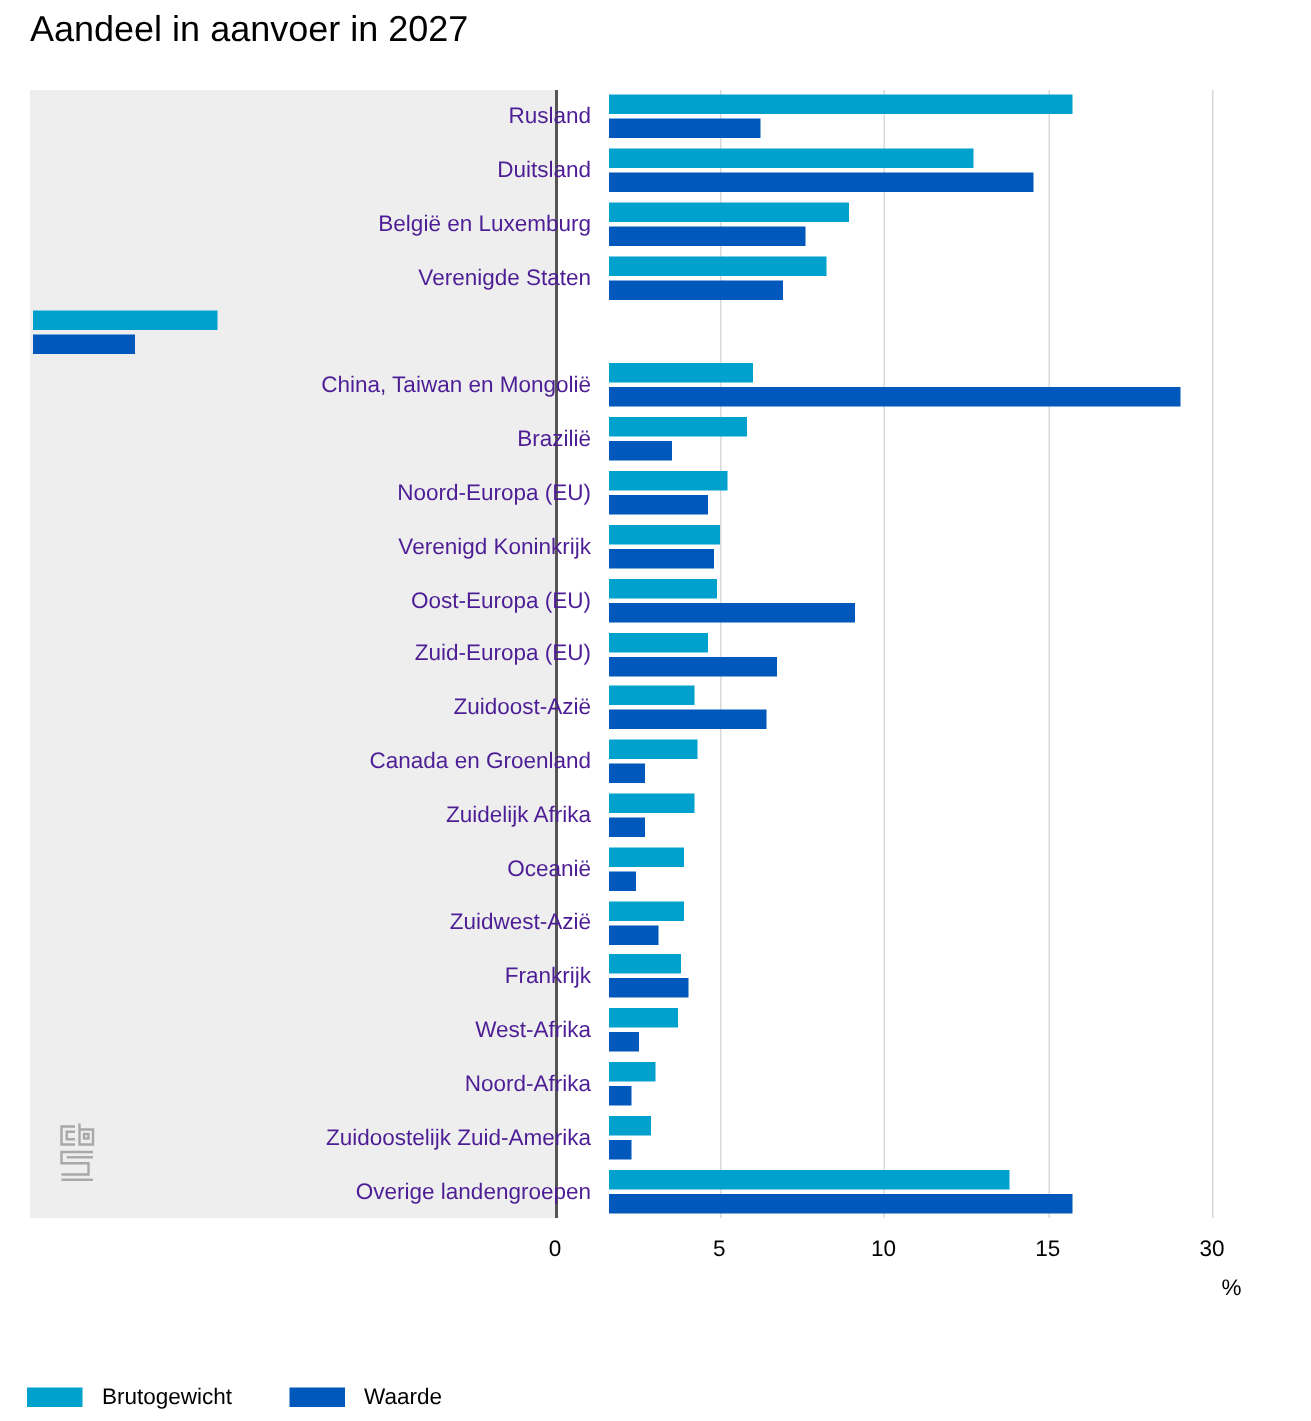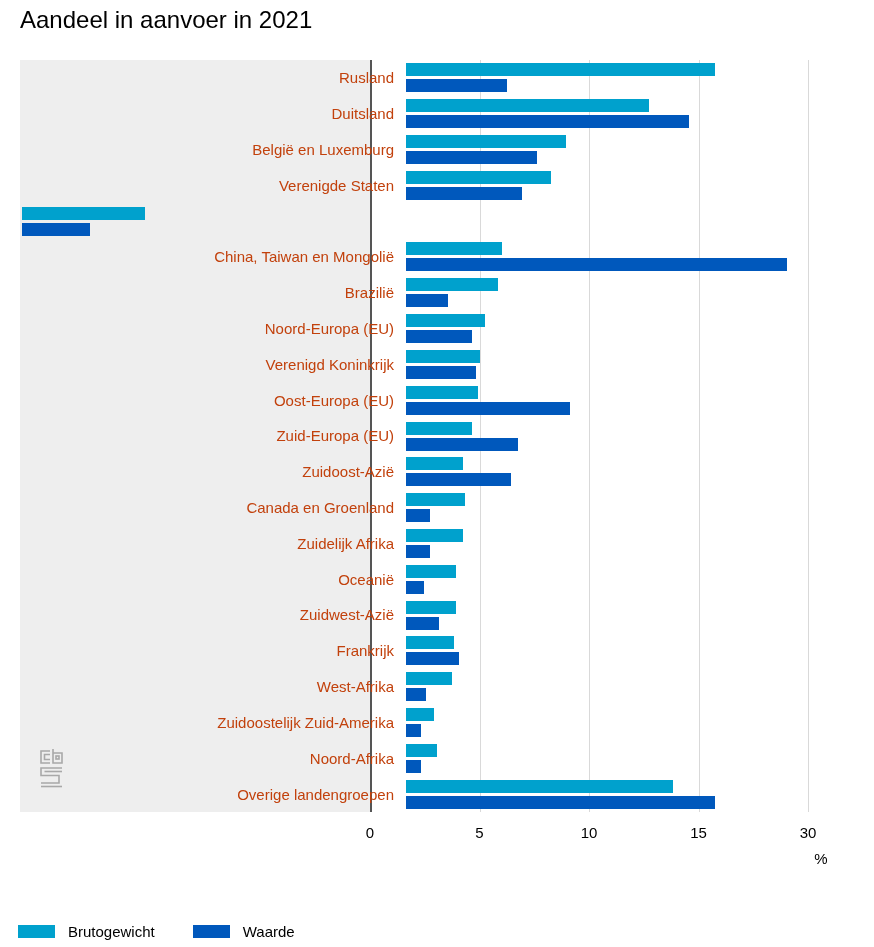--- a/index.html
+++ b/index.html
@@ -8,36 +8,36 @@
     font-family:"Liberation Sans", sans-serif;color:#000;overflow:hidden;
   }
   .title{position:absolute;left:20px;top:6px;margin:0;font-size:24px;font-weight:400;color:#000;letter-spacing:0;}
   .chart-wrap{position:absolute;left:20px;top:60px;width:840px;height:752px;}
   .panel{position:absolute;left:0;top:0;width:350px;height:752px;background:#eeeeee;}
   .axis-line{position:absolute;left:350px;top:0;width:2px;height:752px;background:#555555;}
   .plot{position:absolute;left:352px;top:0;width:488px;height:752px;background:#ffffff;}
   .gridline{position:absolute;top:0;bottom:0;width:1px;background:#d9d9d9;}
   .rows{position:absolute;left:0;top:0;width:840px;height:752px;display:flex;flex-direction:column;}
   .row{flex:1 1 0;display:flex;align-items:center;min-height:0;}
-  .cat-label{flex:none;width:384px;box-sizing:border-box;padding-right:10px;text-align:right;font-size:15px;line-height:1.15;color:#c2410c;white-space:nowrap;overflow:hidden;}
+  .cat-label{flex:none;width:384px;box-sizing:border-box;padding-right:10px;text-align:right;font-size:15px;line-height:1.15;color:#4c1d95;white-space:nowrap;overflow:hidden;}
   .bars{margin-left:2px;display:flex;flex-direction:column;gap:3px;}
   .bar{height:13px;}
   .logo{position:absolute;left:18px;top:688px;width:26px;height:44px;}
   .xticks{position:absolute;left:372px;top:824px;width:488px;height:20px;}
   .tick{position:absolute;top:0;transform:translateX(-50%);font-size:15px;color:#000;}
   .pct-label{position:absolute;left:806px;top:850px;width:30px;text-align:center;font-size:15px;color:#000;}
   .legend{position:absolute;left:18px;top:907px;display:flex;align-items:center;gap:38px;}
   .legend-item{display:flex;align-items:center;gap:13px;cursor:default;margin-top:16px;}
   .legend-swatch{width:37px;height:13px;flex:none;}
   .legend-label{font-size:15px;color:#000;}
 </style>
 </head>
 <body>
 
-<h1 class="title">Aandeel in aanvoer in 2021</h1>
+<h1 class="title">Aandeel in aanvoer in 2027</h1>
 
 <div class="chart-wrap">
   <div class="panel"></div>
   <div class="plot">
       <div class="gridline" style="left: 107.5px;"></div>
       <div class="gridline" style="left: 217px;"></div>
       <div class="gridline" style="left: 326.5px;"></div>
       <div class="gridline" style="left: 436px;"></div>
     </div>
   <div class="axis-line"></div>
@@ -161,30 +161,30 @@
         </div>
       </div>
       <div class="row">
         <div class="cat-label">West-Afrika</div>
         <div class="bars">
           <div class="bar" style="width: 45.99px; background: rgb(0, 161, 205);"></div>
           <div class="bar" style="width: 19.71px; background: rgb(0, 88, 188);"></div>
         </div>
       </div>
       <div class="row">
+        <div class="cat-label">Noord-Afrika</div>
+        <div class="bars">
+          <div class="bar" style="width: 30.66px; background: rgb(0, 161, 205);"></div>
+          <div class="bar" style="width: 15.33px; background: rgb(0, 88, 188);"></div>
+        </div>
+      </div>
+      <div class="row">
         <div class="cat-label">Zuidoostelijk Zuid-Amerika</div>
         <div class="bars">
           <div class="bar" style="width: 28.47px; background: rgb(0, 161, 205);"></div>
-          <div class="bar" style="width: 15.33px; background: rgb(0, 88, 188);"></div>
-        </div>
-      </div>
-      <div class="row">
-        <div class="cat-label">Noord-Afrika</div>
-        <div class="bars">
-          <div class="bar" style="width: 30.66px; background: rgb(0, 161, 205);"></div>
           <div class="bar" style="width: 15.33px; background: rgb(0, 88, 188);"></div>
         </div>
       </div>
       <div class="row">
         <div class="cat-label">Overige landengroepen</div>
         <div class="bars">
           <div class="bar" style="width: 267.18px; background: rgb(0, 161, 205);"></div>
           <div class="bar" style="width: 308.79px; background: rgb(0, 88, 188);"></div>
         </div>
       </div>

